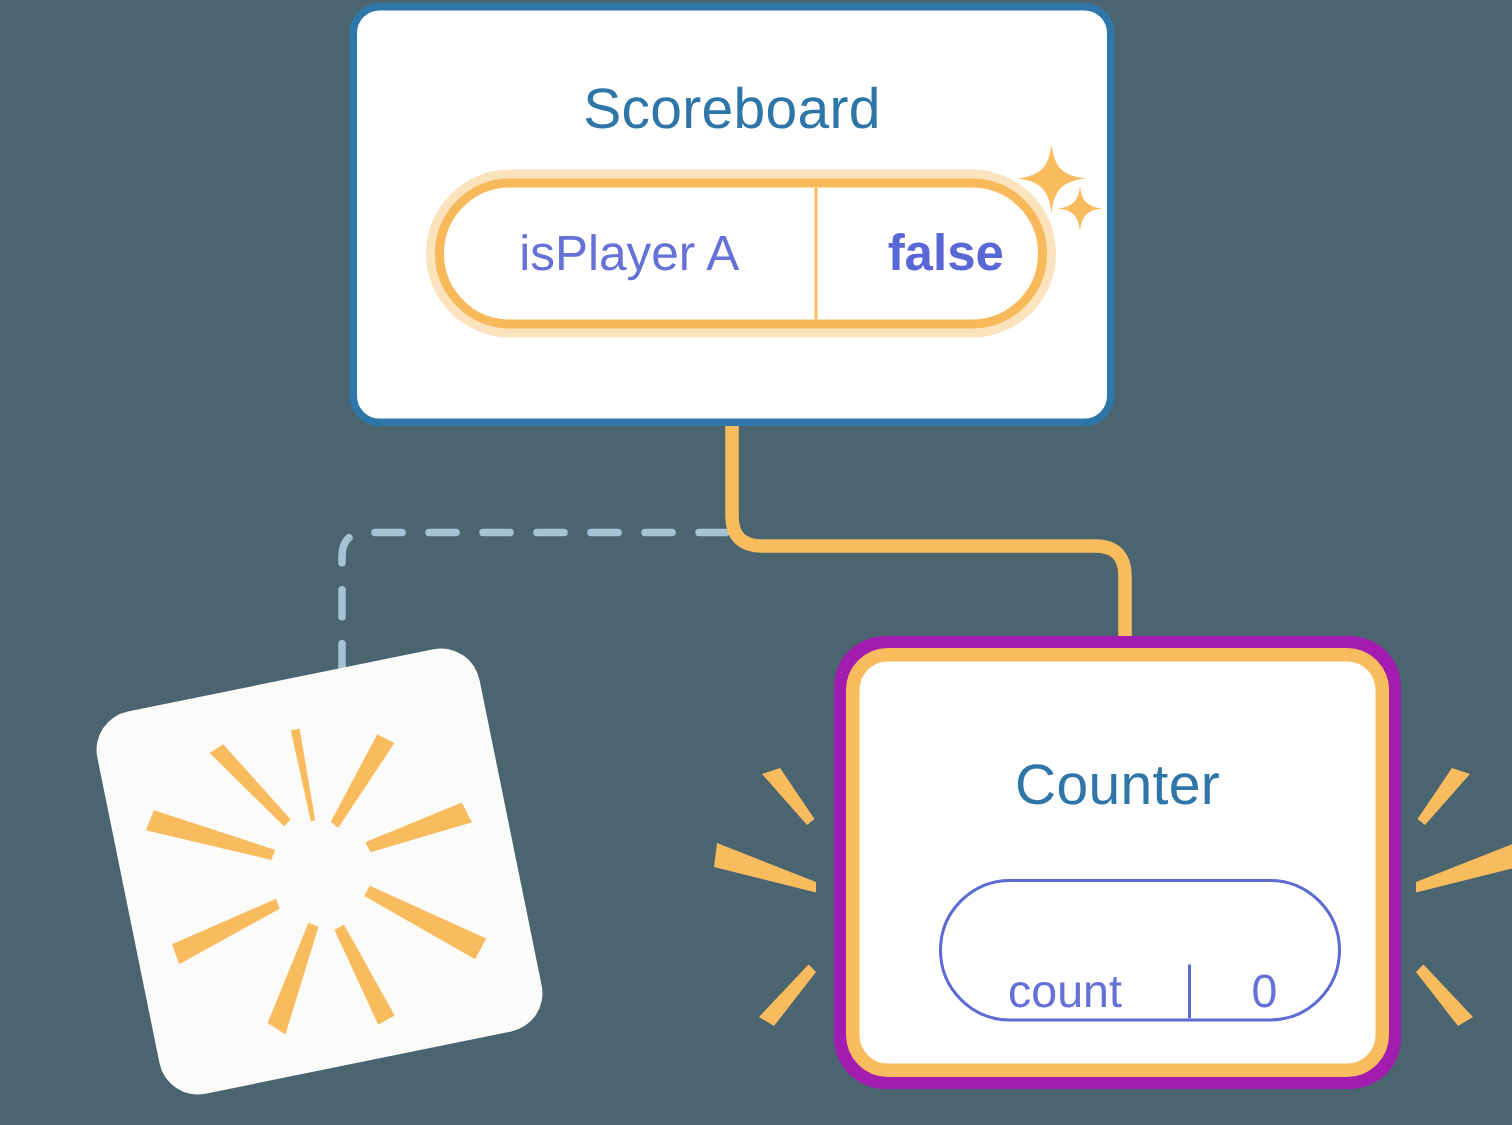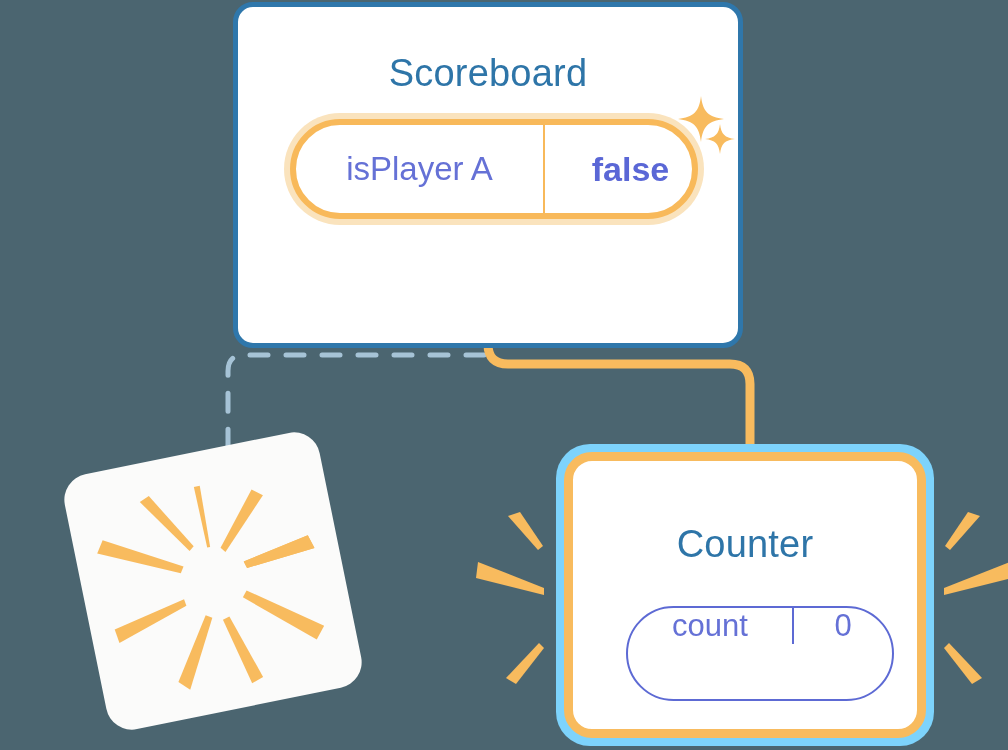--- a/index.html
+++ b/index.html
@@ -31,21 +31,21 @@
     z-index: 1;
     pointer-events: none;
   }
 
   
   .card-scoreboard {
     position: absolute;
     left: 233px;
     top: 2px;
     width: 510px;
-    height: 346px;
+    height: 282px;
     box-sizing: border-box;
     background: #ffffff;
     border: 5px solid #2f77ab;
     border-radius: 20px;
     z-index: 3;
   }
   .card-title {
     position: absolute;
     left: 0;
     right: 0;
@@ -110,25 +110,25 @@
     z-index: 5;
     fill: #f8bb5e;
   }
   .sparkle-lg { left: 678px; top: 96px; width: 46px; height: 46px; }
   .sparkle-sm { left: 705px; top: 124px; width: 30px; height: 30px; }
 
   
   .card-counter {
     position: absolute;
     left: 556px;
-    top: 444px;
+    top: 424px;
     width: 378px;
     height: 302px;
     box-sizing: border-box;
-    background: #7dd3fc;
+    background: #a21caf;
     border-radius: 34px;
     padding: 8px;
     z-index: 3;
   }
   .card-counter-inner {
     width: 100%;
     height: 100%;
     box-sizing: border-box;
     background: #ffffff;
     border: 9px solid #f8bb5e;
@@ -141,21 +141,21 @@
     position: absolute;
     left: 53px;
     top: 145px;
     width: 268px;
     height: 95px;
     box-sizing: border-box;
     background: #ffffff;
     border: 2px solid #5d6ad4;
     border-radius: 48px;
     display: flex;
-    align-items: flex-start;
+    align-items: flex-end;
     overflow: hidden;
     z-index: 4;
   }
   .pill-plain-key {
     flex: 0 0 166px;
     display: flex;
     align-items: center;
     justify-content: center;
     color: #6571d6;
     font-size: 31px;

